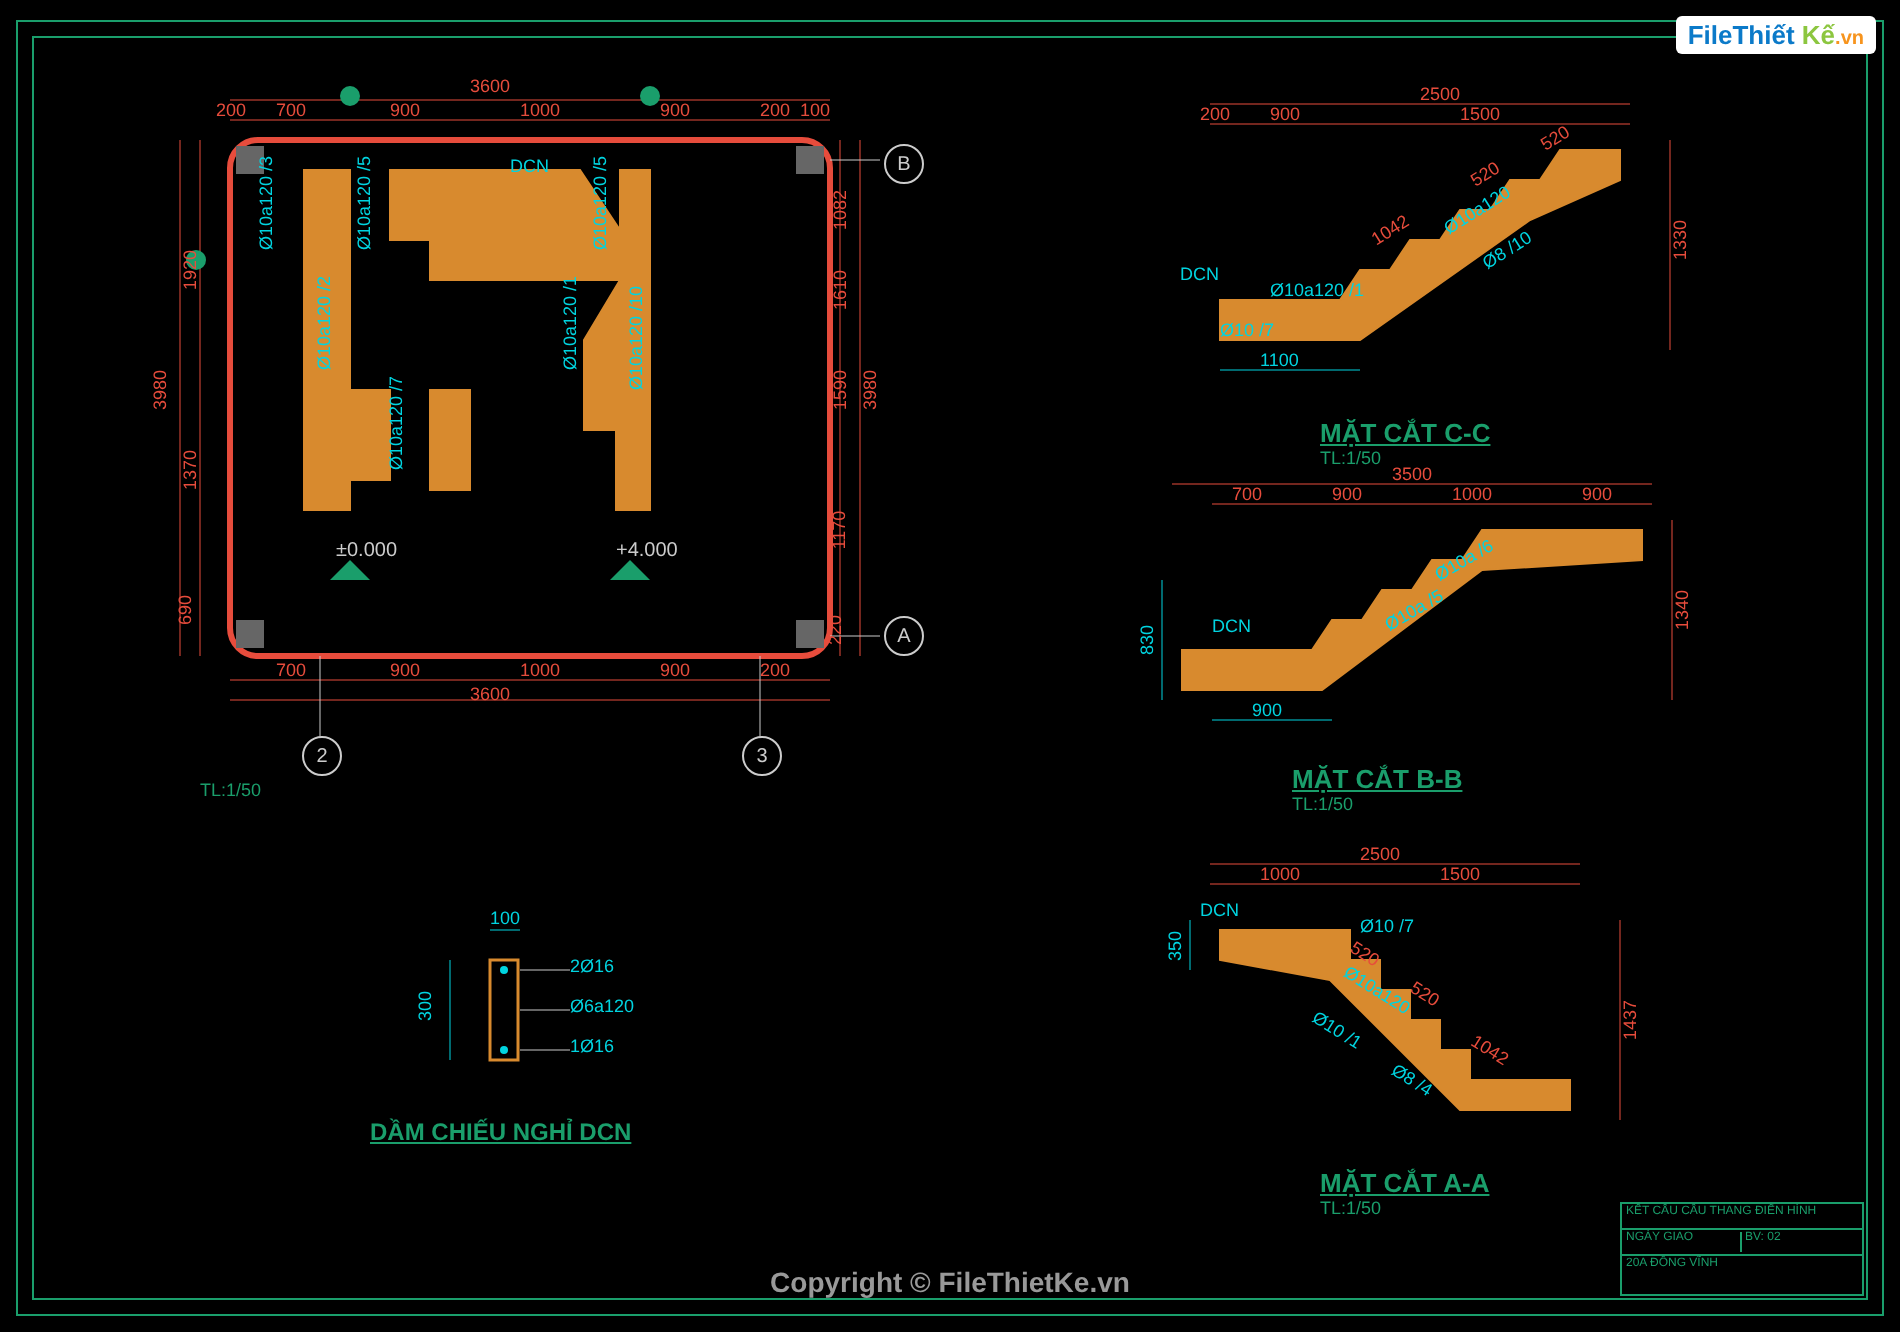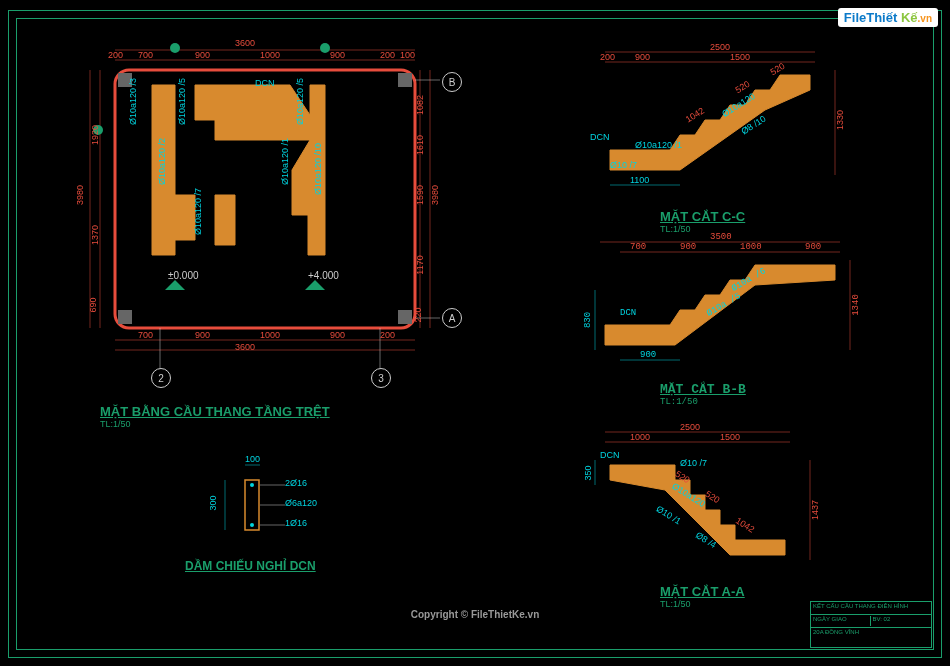--- a/index.html
+++ b/index.html
@@ -66,24 +66,23 @@
   height: 360px;
 }
 .section-cc {
   top: 40px;
   right: 50px;
   width: 320px;
   height: 180px;
 }
 .section-bb {
   top: 230px;
-  right: 50px;
+  right: 64px;
   width: 320px;
   height: 160px;
-  font-family: Liberation Mono, monospace;
 }
 .section-aa {
   top: 420px;
   right: 50px;
   width: 320px;
   height: 180px;
 }
 .dcn-section {
   top: 440px;
   left: 150px;
@@ -118,25 +117,25 @@
   color: #1a9e6b;
 }
 .titleblock-row {
   border-bottom: 1px solid #1a9e6b;
   padding: 1px 2px;
   height: 10px;
   display: flex;
 }
 .watermark {
   position: absolute;
-  bottom: 46px;
+  bottom: 17px;
   left: 50%;
   transform: translateX(-50%);
   color: #999;
-  font-size: 10px;
+  font-size: 14px;
   font-weight: bold;
 }
 svg { position: absolute; top: 0; left: 0; }
 .stair-shape { fill: #d88a2e; stroke: #d88a2e; stroke-width: 1; }
 .red-outline { fill: none; stroke: #e74c3c; stroke-width: 3; }
 .dim-line-red { stroke: #e74c3c; stroke-width: 0.5; fill: none; }
 .dim-line-cyan { stroke: #00d4e0; stroke-width: 0.5; fill: none; }
 .white-line { stroke: #ccc; stroke-width: 0.5; fill: none; }
 .grey-box { fill: #666; }
 .green-dot { fill: #1a9e6b; }
@@ -226,21 +225,20 @@
   <div class="label-cyan" style="position:absolute;top:80px;left:122px;transform:rotate(-90deg);transform-origin:left">Ø10a120 /5</div>
   <div class="label-cyan" style="position:absolute;top:190px;left:138px;transform:rotate(-90deg);transform-origin:left">Ø10a120 /7</div>
   <div class="label-cyan" style="position:absolute;top:140px;left:225px;transform:rotate(-90deg);transform-origin:left">Ø10a120 /1</div>
   <div class="label-cyan" style="position:absolute;top:80px;left:240px;transform:rotate(-90deg);transform-origin:left">Ø10a120 /5</div>
   <div class="label-cyan" style="position:absolute;top:150px;left:258px;transform:rotate(-90deg);transform-origin:left">Ø10a120 /10</div>
   <div class="label-cyan" style="position:absolute;top:38px;left:195px">DCN</div>
 
   <div class="level-marker" style="position:absolute;top:230px;left:108px">±0.000</div>
   <div class="level-marker" style="position:absolute;top:230px;left:248px">+4.000</div>
   <div style="position:absolute;top:350px;left:40px">
-    <div class="title">MẶT BẰNG CẦU THANG TẦNG TRỆT</div>
     <div class="scale">TL:1/50</div>
   </div>
 </div>
 
 <div class="section section-cc">
   <svg width="320" height="180">
     <path class="stair-shape" d="M30 110 L90 110 L100 95 L115 95 L125 80 L140 80 L150 65 L165 65 L175 50 L190 50 L200 35 L230 35 L230 50 L185 70 L100 130 L30 130 Z"></path>
     <line x1="25" y1="12" x2="235" y2="12" class="dim-line-red"></line>
     <line x1="25" y1="22" x2="235" y2="22" class="dim-line-red"></line>
     <line x1="255" y1="30" x2="255" y2="135" class="dim-line-red"></line>

